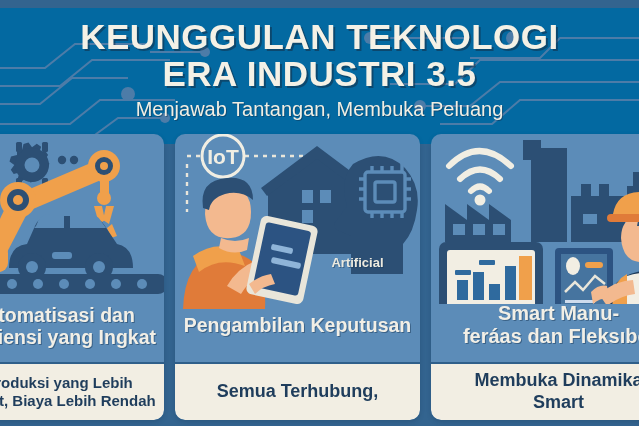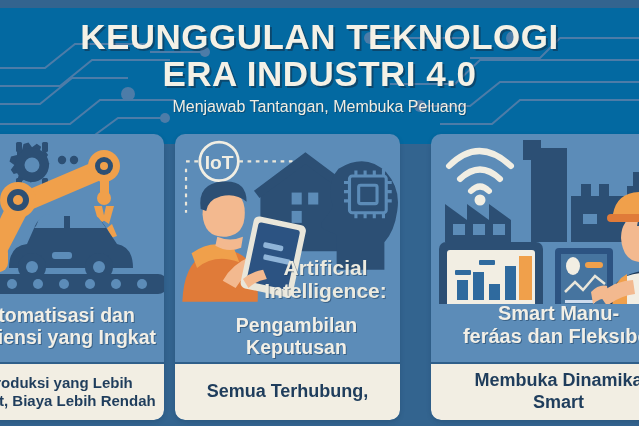--- a/index.html
+++ b/index.html
@@ -41,21 +41,21 @@
     font-weight: bold;
     letter-spacing: 0.5px;
     text-shadow: 2px 2px 0 rgba(20,45,70,0.55);
     line-height: 1.06;
   }
   .title-line1 { font-size: 35px; }
   .title-line2 { font-size: 35px; }
   .subtitle {
     margin-top: 6px;
     color: #f1eee3;
-    font-size: 16px;
+    font-size: 20px;
     font-weight: normal;
     text-shadow: 1px 1px 0 rgba(20,45,70,0.45);
   }
 
   
   .panels {
     position: absolute;
     left: 0; top: 134px;
     width: 639px;
     height: 292px;
@@ -64,52 +64,52 @@
     position: absolute;
     top: 0;
     height: 286px;
     background: #5c8cb8;
     border-radius: 10px;
     overflow: hidden;
     box-shadow: 0 2px 4px rgba(25,55,85,0.25);
   }
   
   .panel-1 { left: -46px; width: 210px; }
-  .panel-2 { left: 175px; width: 225px; }
+  .panel-2 { left: 175px; width: 245px; }
   .panel-3 { left: 431px; width: 255px; }
 
   .art {
     position: absolute;
     left: 0; top: 0;
     width: 100%;
     height: 165px;
   }
   .headline {
     position: absolute;
     left: 0;
     width: 100%;
     text-align: center;
     color: #f2efe6;
     font-weight: bold;
     line-height: 1.13;
     text-shadow: 1px 1px 0 rgba(25,55,85,0.5);
     z-index: 5;
   }
   .p1 .headline { top: 170px; font-size: 19.5px; }
-  .p2 .headline { top: 180px; font-size: 19.5px; margin-left: 9px; }
+  .p2 .headline { top: 180px; font-size: 19.5px; }
   .p3 .headline { top: 168px; font-size: 20px; }
 
   .ai-tag {
     position: absolute;
-    right: 12px;
+    right: 0;
     top: 122px;
     width: 125px;
     text-align: center;
     color: #eceadf;
-    font-size: 21px;
+    font-size: 13px;
     font-weight: bold;
     line-height: 1.1;
     text-shadow: 1px 1px 0 rgba(25,55,85,0.5);
     z-index: 6;
   }
 
   .caption {
     position: absolute;
     left: 0; bottom: 0;
     width: 100%;
@@ -157,21 +157,21 @@
         <circle cx="205" cy="44" r="5"></circle>
         <circle cx="370" cy="30" r="6"></circle>
         <circle cx="513" cy="30" r="7"></circle>
         <circle cx="420" cy="98" r="6"></circle>
         <circle cx="165" cy="110" r="5"></circle>
       </g>
     </svg>
 
     <div class="title-wrap">
       <div class="title-line1">KEUNGGULAN TEKNOLOGI</div>
-      <div class="title-line2">ERA INDUSTRI 4.0</div>
+      <div class="title-line2">ERA INDUSTRI 3.5</div>
       <div class="subtitle">Menjawab Tantangan, Membuka Peluang</div>
     </div>
   </div>
 
   <div class="panels">
 
     <div class="panel panel-1 p1">
       <svg class="art" viewBox="0 0 210 165">
 
         <g fill="#2c4f74">
@@ -292,21 +292,20 @@
             <rect x="84" y="92" width="46" height="66" rx="3" fill="#2c5382" transform="rotate(12 107 125)"></rect>
             <rect x="96" y="112" width="22" height="6" rx="2" fill="#8fb4d8" transform="rotate(12 107 115)"></rect>
             <rect x="96" y="126" width="30" height="6" rx="2" fill="#8fb4d8" transform="rotate(12 111 129)"></rect>
           </g>
           <path d="M74 150 q10 -8 22 -10 l4 10 q-12 2 -20 10z" fill="#f3b98f"></path>
         </g>
       </svg>
 
       <div class="ai-tag">
         <div>Artificial</div>
-        <div>Intelligence:</div>
       </div>
 
       <div class="headline">
         <div>Pengambilan Keputusan</div>
       </div>
 
       <div class="caption">
         <div class="caption-text">
           <div>Semua Terhubung,</div>
         </div>

